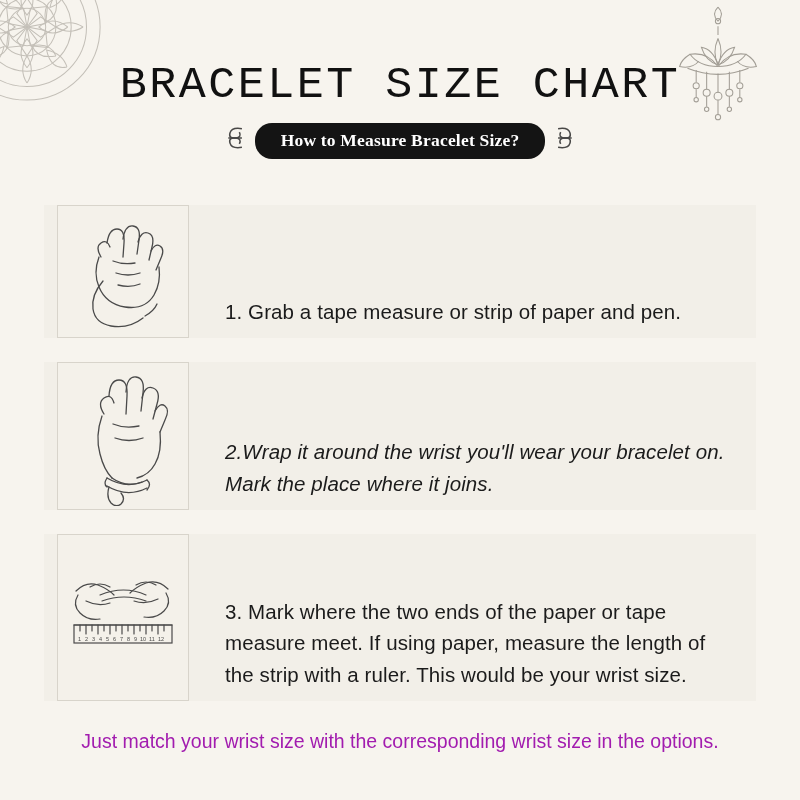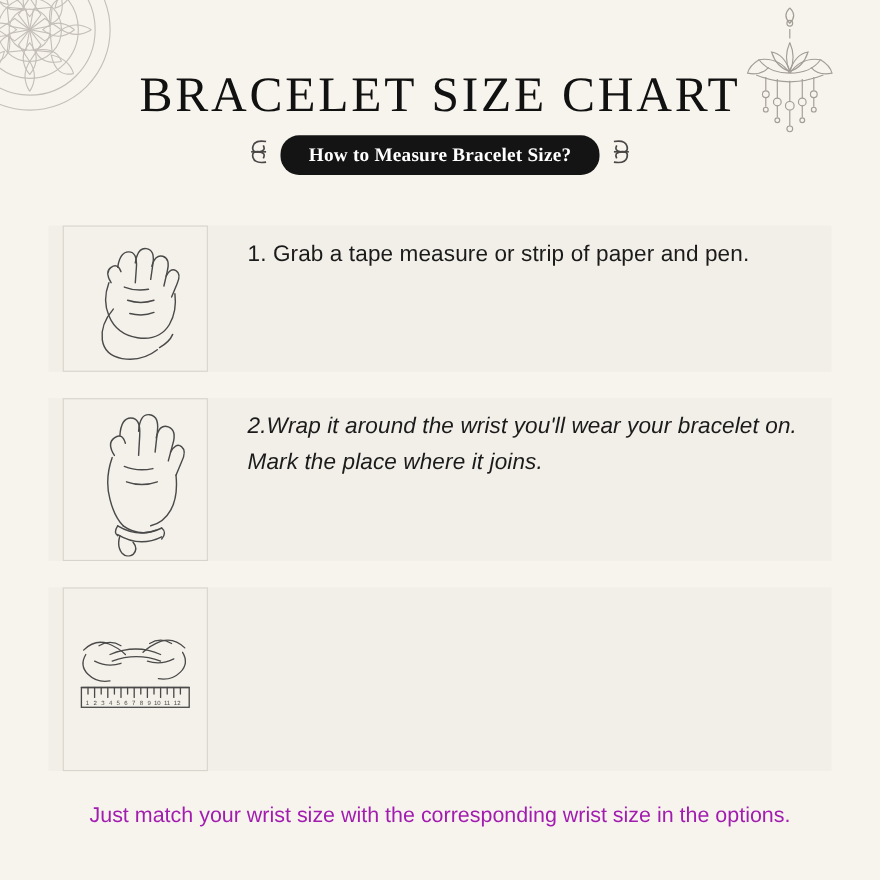--- a/index.html
+++ b/index.html
@@ -38,21 +38,21 @@
     pointer-events: none;
   }
 
   
   .title {
     position: absolute;
     top: 60px;
     left: 0;
     width: 800px;
     text-align: center;
-    font-family: Liberation Serif, serif;
+    font-family: Liberation Mono, monospace;
     font-size: 45px;
     letter-spacing: 2.5px;
     font-weight: 400;
     color: #111;
     white-space: nowrap;
   }
 
   
   .subwrap {
     position: absolute;
@@ -83,21 +83,21 @@
 
   
   .steps {
     position: absolute;
     top: 205px;
     left: 44px;
     width: 712px;
   }
   .step {
     display: flex;
-    align-items: flex-start;
+    align-items: flex-end;
     background: #f2efe8;
     margin-bottom: 24px;
     padding-left: 13px;
   }
   .step .thumb {
     width: 132px;
     min-width: 132px;
     background: #f4f1ea;
     border: 1px solid #d8d4cb;
     box-sizing: border-box;
@@ -314,17 +314,18 @@
             <text x="53" y="98">6</text>
           <text x="60" y="98">7</text>
             <text x="67" y="98">8</text>
             <text x="74" y="98">9</text>
           <text x="80" y="98">10</text>
             <text x="89" y="98">11</text>
             <text x="98" y="98">12</text>
         </g>
       </svg>
     </div>
+    <div class="txt">3. Mark where the two ends of the paper or tape measure meet. If using paper, measure the length of the strip with a ruler. This would be your wrist size.</div>
   </div>
 
 </div>
 
 <div class="footer">Just match your wrist size with the corresponding wrist size in the options.</div>
 
 </body></html>

